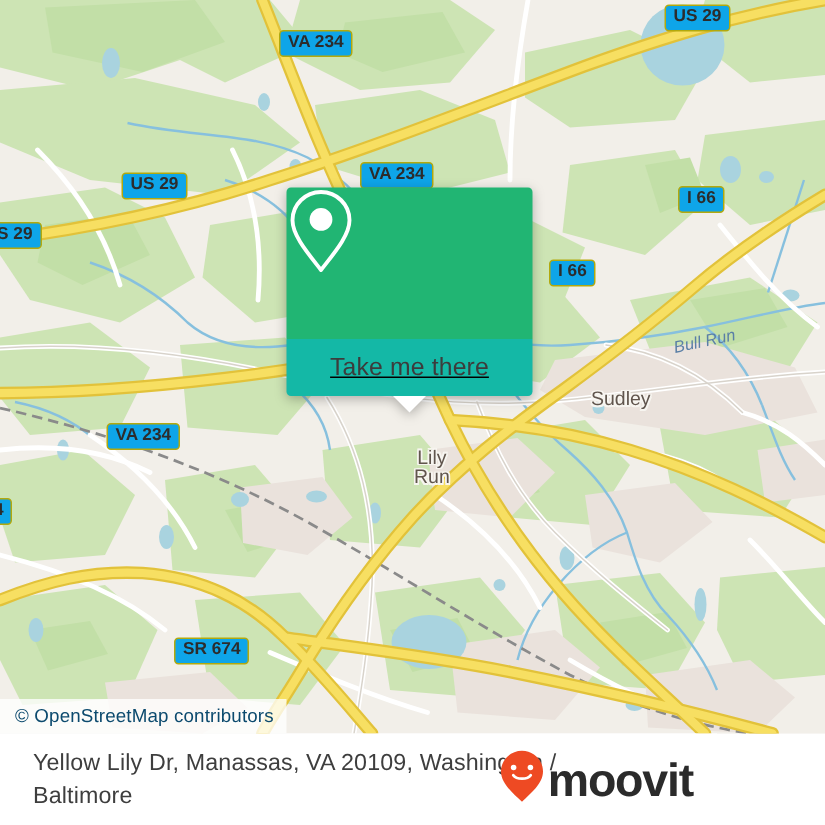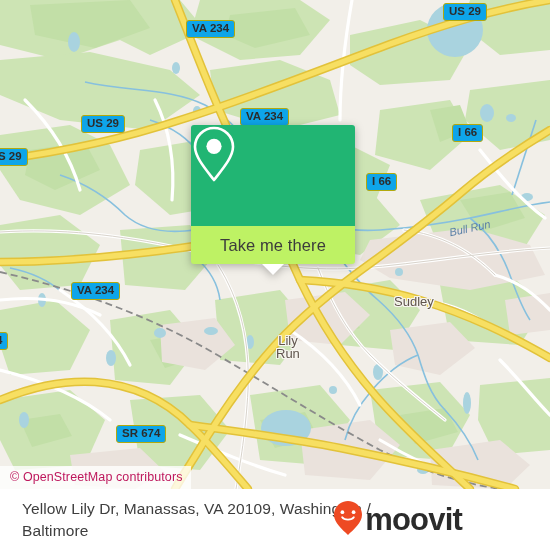--- a/index.html
+++ b/index.html
@@ -19,45 +19,46 @@
     overflow: hidden;
   }
   .map svg { position:absolute; left:0; top:0; }
 
   
   .attribution {
     position:absolute; left:0; bottom:0;
     padding: 4px 8px 5px 10px;
     background: rgba(255,255,255,0.78);
     font-size: 12.5px;
-    color: #be185d;
+    color: #0c4a6e;
     letter-spacing: .1px;
     white-space: nowrap;
     z-index: 40;
   }
 
   
   .popup {
     position:absolute; left:191px; top:125px;
     width:164px;
     z-index: 30;
     filter: drop-shadow(0 2px 4px rgba(0,0,0,.28));
   }
   .popup-top {
     background: #21b573;
     height: 101px;
     border-radius: 3px 3px 0 0;
     display:flex; align-items:center; justify-content:center;
   }
   .popup-bottom {
-    background:#bef264;
+    background:#14b8a6;
     height: 38px;
     border-radius: 0 0 3px 3px;
     display:flex; align-items:center; justify-content:center;
     position:relative;
+    text-decoration:underline;
   }
   .popup-label {
     font-size:16.5px;
     color:#3c3c3c;
     letter-spacing:.1px;
   }
   .popup-tail {
     position:absolute;
     left:50%; margin-left:-11px; bottom:-11px;
     width:0;height:0;
@@ -103,21 +104,20 @@
   }
   
   .place {
     position:absolute; z-index:20;
     color:#60554d;
     font-size:13px;
     white-space:nowrap;
     text-shadow:
       1px 0 0 #f7f5f0, -1px 0 0 #f7f5f0, 0 1px 0 #f7f5f0, 0 -1px 0 #f7f5f0,
       1px 1px 0 #f7f5f0, -1px -1px 0 #f7f5f0, 1px -1px 0 #f7f5f0, -1px 1px 0 #f7f5f0;
-    margin-top: 36px;
   }
   .place.two-line { line-height:13px; text-align:center; }
   .water-label {
     position:absolute; z-index:20;
     color:#5a7fa6; font-size:11px; font-style:italic;
     white-space:nowrap;
   }
 </style>
 </head>
 <body>

